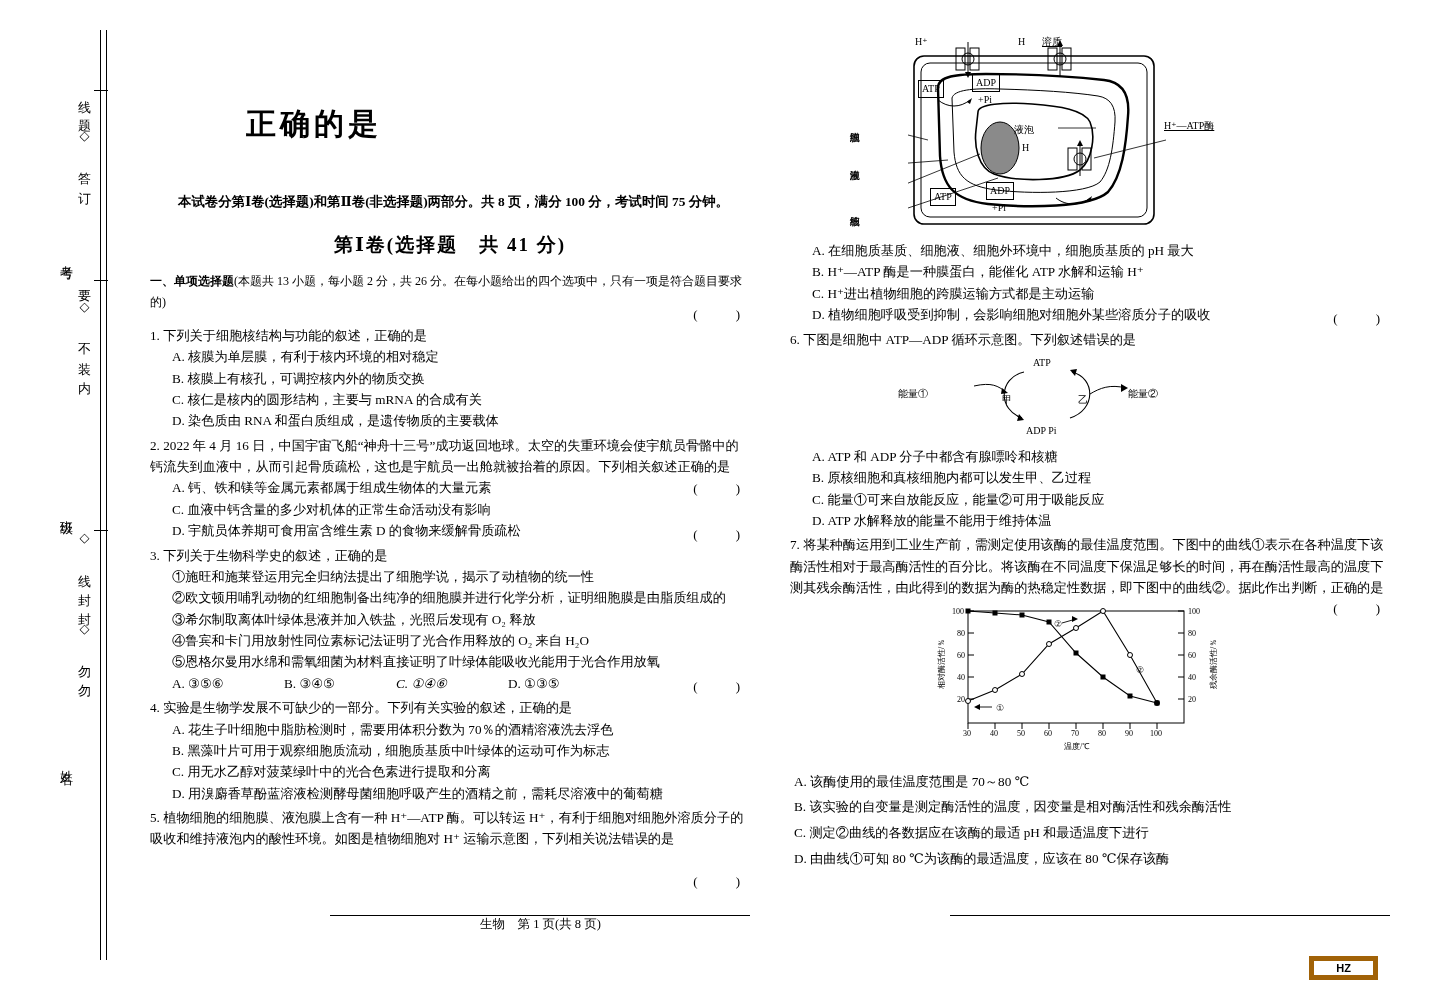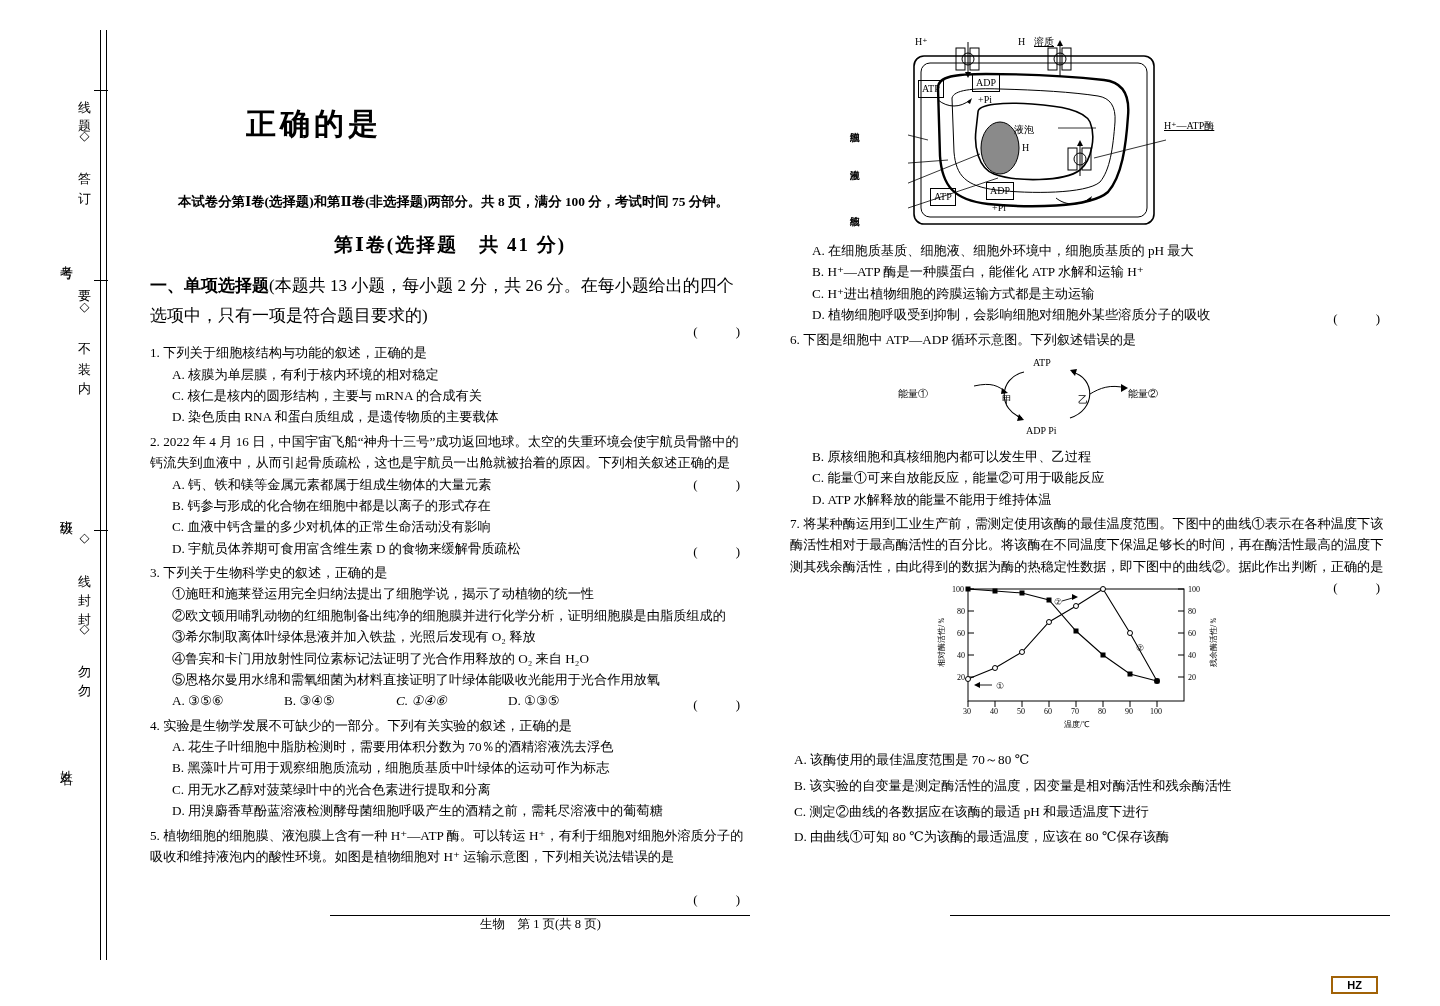--- a/index.html
+++ b/index.html
@@ -22,21 +22,21 @@
   .seg{position:absolute;left:34px;width:14px;border-top:1px solid #000;}
 
   
   .col{position:absolute;top:30px;width:600px;height:930px;font-size:13.2px;line-height:1.62;}
   .colL{left:150px;}
   .colR{left:790px;}
 
   h1.title{font-size:30px;font-weight:700;letter-spacing:4px;margin:70px 0 0 96px;}
   .intro{margin-top:40px;font-size:13.4px;font-weight:700;text-indent:28px;line-height:1.9;}
   h2.sec{text-align:center;font-size:19px;font-weight:700;letter-spacing:2px;margin:16px 0 10px 0;}
-  .grouphead{font-size:17px;font-weight:700;line-height:1.75;margin-bottom:12px;}
+  .grouphead{font-size:12px;font-weight:700;line-height:1.75;margin-bottom:12px;}
   .grouphead .norm{font-weight:400;}
 
   .q{position:relative;margin-top:3px;}
   .qline{display:block;position:relative;padding-right:58px;}
   .paren{position:absolute;right:6px;top:0;letter-spacing:4px;font-size:13px;}
   .opts{margin-left:22px;}
   .opt{display:block;}
   .choices{margin-left:22px;display:flex;}
   .choices span{display:inline-block;}
 
@@ -50,21 +50,21 @@
   .fig-cycle svg{position:absolute;left:168px;top:0;}
 
   
   .fig-chart{position:relative;height:160px;margin:4px 0 6px 0;}
   .fig-chart svg{position:absolute;left:140px;top:0;}
 
   
   .footer{position:absolute;bottom:26px;font-size:12.5px;}
   .footerL{left:330px;}
   .foot-rule{position:absolute;height:0;border-top:1px solid #000;}
-  .hz{position:absolute;right:62px;bottom:12px;border:2px solid #a16207;padding:1px 14px;font-size:11px;font-weight:700;font-family:"Liberation Sans",sans-serif;}
+  .hz{position:absolute;right:62px;bottom:26px;border:5px solid #a16207;padding:1px 22px;font-size:11px;font-weight:700;font-family:"Liberation Sans",sans-serif;}
 </style>
 </head>
 <body>
 
 <div class="page">
 
   <div class="strip">
     <div class="rule"></div>
     <div class="rule2"></div>
 
@@ -91,31 +91,31 @@
 
     <div class="grouphead">
       <span>一、单项选择题</span><span class="norm">(本题共 13 小题，每小题 2 分，共 26 分。在每小题给出的四个选项中，只有一项是符合题目要求的)</span>
     </div>
 
     <div class="q">
       <span class="qline">1. 下列关于细胞核结构与功能的叙述，正确的是</span>
       <span class="paren" style="top:-21px;">(　　)</span>
       <div class="opts">
         <span class="opt">A. 核膜为单层膜，有利于核内环境的相对稳定</span>
+        <span class="opt">B. 核膜上有核孔，可调控核内外的物质交换</span>
         <span class="opt">C. 核仁是核内的圆形结构，主要与 mRNA 的合成有关</span>
         <span class="opt">D. 染色质由 RNA 和蛋白质组成，是遗传物质的主要载体</span>
       </div>
     </div>
 
     <div class="q">
       <span class="qline" style="padding-right:0;">2. 2022 年 4 月 16 日，中国宇宙飞船“神舟十三号”成功返回地球。太空的失重环境会使宇航员骨骼中的钙流失到血液中，从而引起骨质疏松，这也是宇航员一出舱就被抬着的原因。下列相关叙述正确的是</span>
       <span class="paren" style="top:43px;">(　　)</span>
       <div class="opts">
         <span class="opt">A. 钙、铁和镁等金属元素都属于组成生物体的大量元素</span>
-        <span class="opt">B. 钙参与形成的化合物在细胞中都是以离子的形式存在</span>
         <span class="opt">C. 血液中钙含量的多少对机体的正常生命活动没有影响</span>
         <span class="opt">D. 宇航员体养期可食用富含维生素 D 的食物来缓解骨质疏松</span>
       </div>
     </div>
 
     <div class="q">
       <span class="qline">3. 下列关于生物科学史的叙述，正确的是</span>
       <span class="paren" style="top:-21px;">(　　)</span>
       <div class="opts">
         <span class="opt">①施旺和施莱登运用完全归纳法提出了细胞学说，揭示了动植物的统一性</span>
@@ -198,21 +198,21 @@
         <path d="M20 104 L-12 96" stroke="#000" stroke-width="0.8"></path>
         <path d="M40 124 L-12 128" stroke="#000" stroke-width="0.8"></path>
         <path d="M72 118 L-12 152" stroke="#000" stroke-width="0.8"></path>
         <path d="M90 142 L-12 176" stroke="#000" stroke-width="0.8"></path>
         <path d="M150 92 L188 92" stroke="#000" stroke-width="0.8"></path>
         <path d="M186 122 L258 104" stroke="#000" stroke-width="0.8"></path>
       </svg>
 
       <span class="fl" style="left:125px;top:-2px;">H⁺</span>
       <span class="fl" style="left:228px;top:-2px;">H</span>
-      <span class="fl" style="left:244px;top:-2px;text-decoration:underline;">溶质</span>
+      <span class="fl" style="left:252px;top:-2px;text-decoration:underline;">溶质</span>
       <span class="fl" style="left:128px;top:44px;border:1px solid #000;padding:0 3px;">ATP</span>
       <span class="fl" style="left:182px;top:38px;border:1px solid #000;padding:0 3px;">ADP</span>
       <span class="fl" style="left:188px;top:56px;">+Pi</span>
 
       <span class="fl" style="left:56px;top:88px;writing-mode:vertical-rl;">细胞膜</span>
       <span class="fl" style="left:224px;top:86px;">液泡</span>
       <span class="fl" style="left:232px;top:104px;">H</span>
       <span class="fl" style="left:56px;top:126px;writing-mode:vertical-rl;">液泡膜</span>
       <span class="fl" style="left:56px;top:172px;writing-mode:vertical-rl;">细胞核</span>
 
@@ -250,20 +250,21 @@
           <text x="75" y="14" font-family="Liberation Serif, serif" font-size="10">ATP</text>
           <text x="68" y="82" font-family="Liberation Serif, serif" font-size="10">ADP  Pi</text>
         </svg>
         <span class="fl" style="left:108px;top:34px;">能量①</span>
         <span class="fl" style="left:338px;top:34px;">能量②</span>
         <span class="fl" style="left:212px;top:40px;">甲</span>
         <span class="fl" style="left:288px;top:40px;">乙</span>
       </div>
 
       <div class="opts">
+        <span class="opt">A. ATP 和 ADP 分子中都含有腺嘌呤和核糖</span>
         <span class="opt">B. 原核细胞和真核细胞内都可以发生甲、乙过程</span>
         <span class="opt">C. 能量①可来自放能反应，能量②可用于吸能反应</span>
         <span class="opt">D. ATP 水解释放的能量不能用于维持体温</span>
       </div>
     </div>
 
     <div class="q">
       <span class="qline" style="padding-right:0;">7. 将某种酶运用到工业生产前，需测定使用该酶的最佳温度范围。下图中的曲线①表示在各种温度下该酶活性相对于最高酶活性的百分比。将该酶在不同温度下保温足够长的时间，再在酶活性最高的温度下测其残余酶活性，由此得到的数据为酶的热稳定性数据，即下图中的曲线②。据此作出判断，正确的是</span>
       <span class="paren" style="top:64px;">(　　)</span>
 

